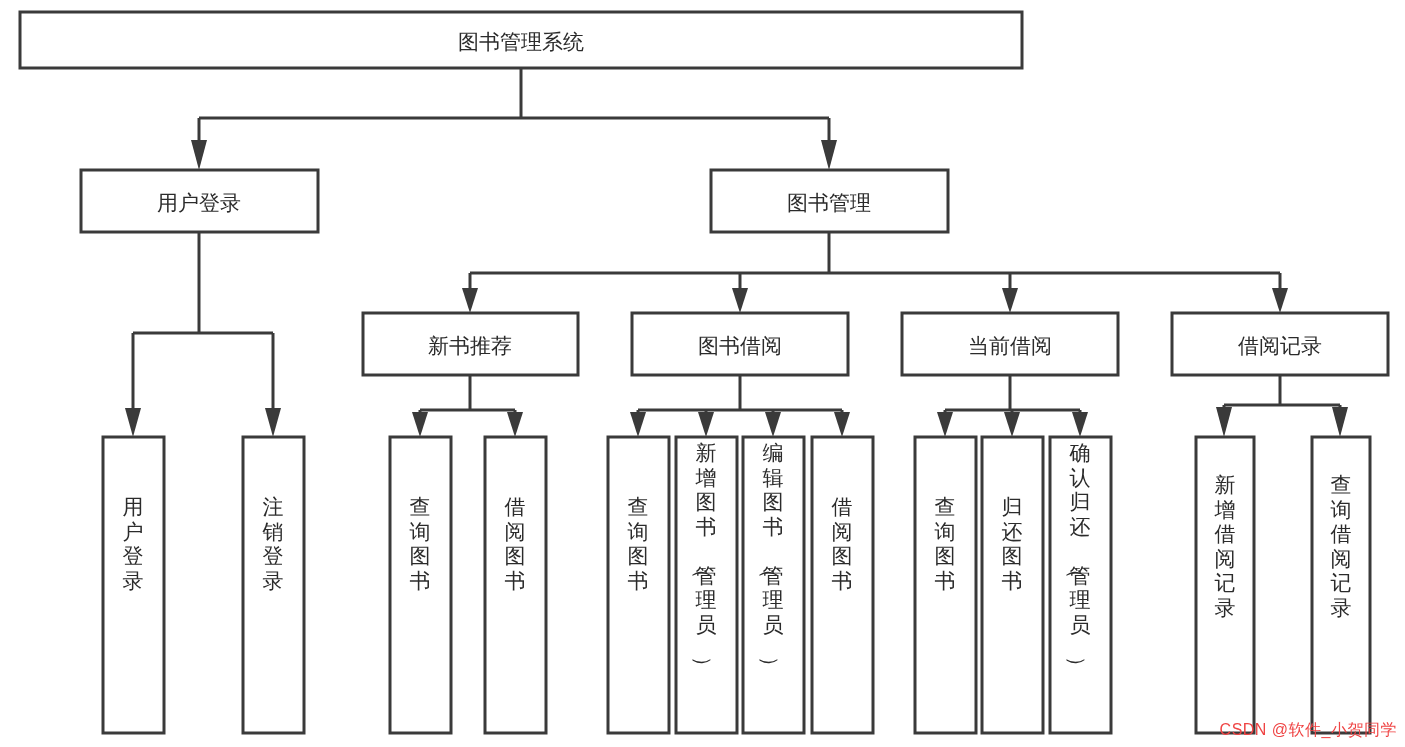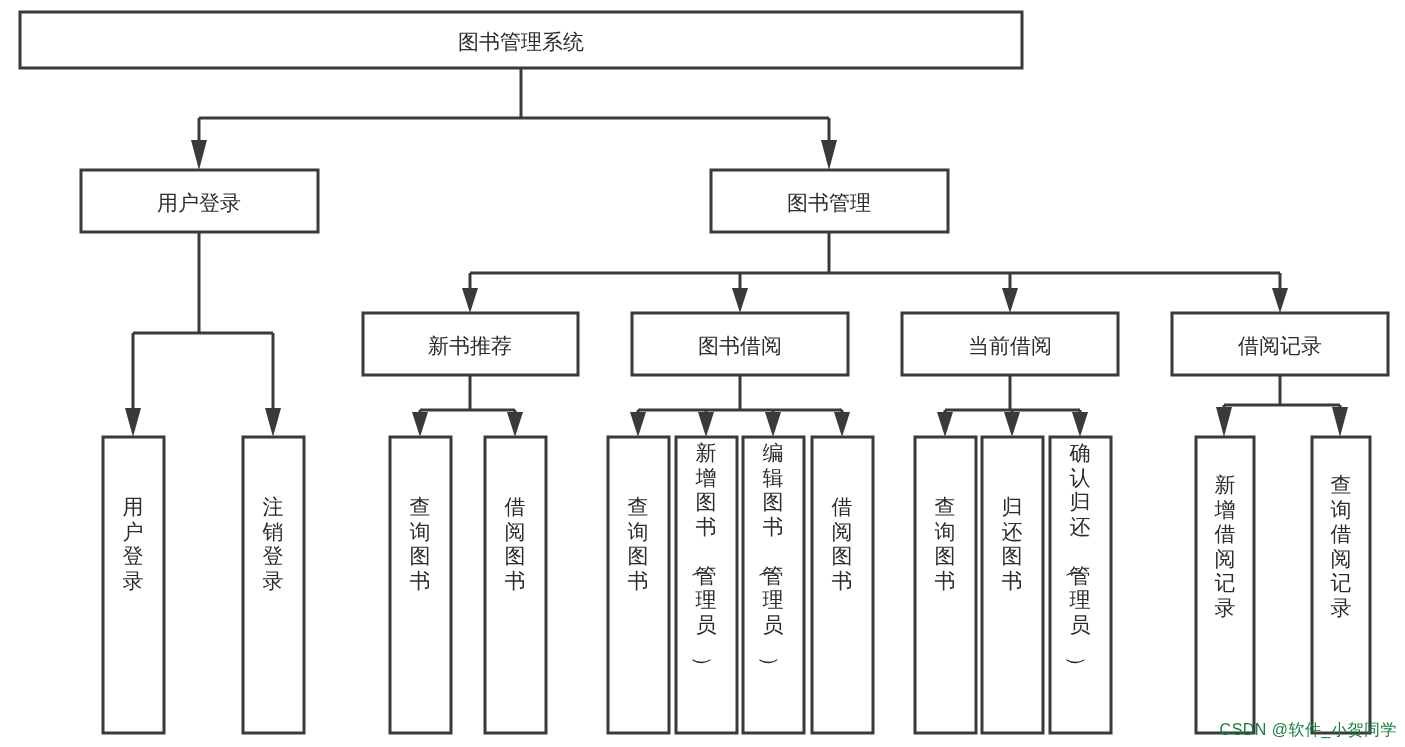--- a/index.html
+++ b/index.html
@@ -34,21 +34,21 @@
     font-size:21px;
     fill:#2b2b2b;
     text-anchor:middle;
   }
   .watermark{
     position:absolute;
     right:8px;
     bottom:6px;
     font-family:"Liberation Sans","DejaVu Sans",sans-serif;
     font-size:16px;
-    color:#15803d;
+    color:#ef4444;
     letter-spacing:0.5px;
     white-space:nowrap;
     pointer-events:none;
   }
 </style>
 </head>
 <body>
 
 <div id="diagram-root">
 

